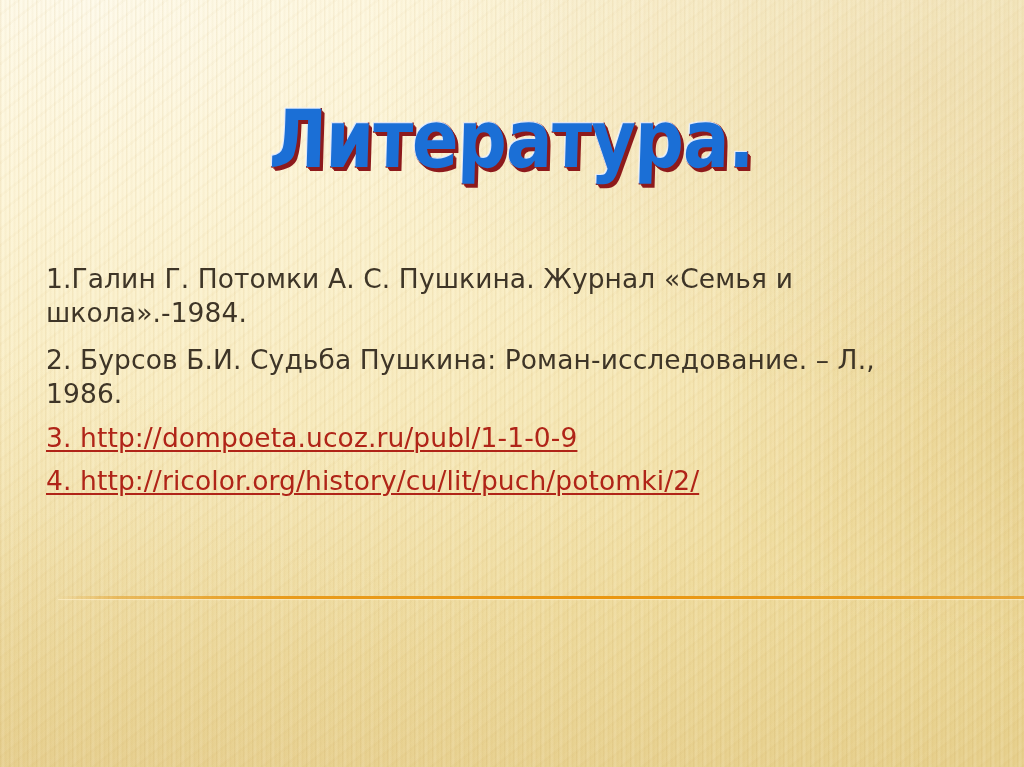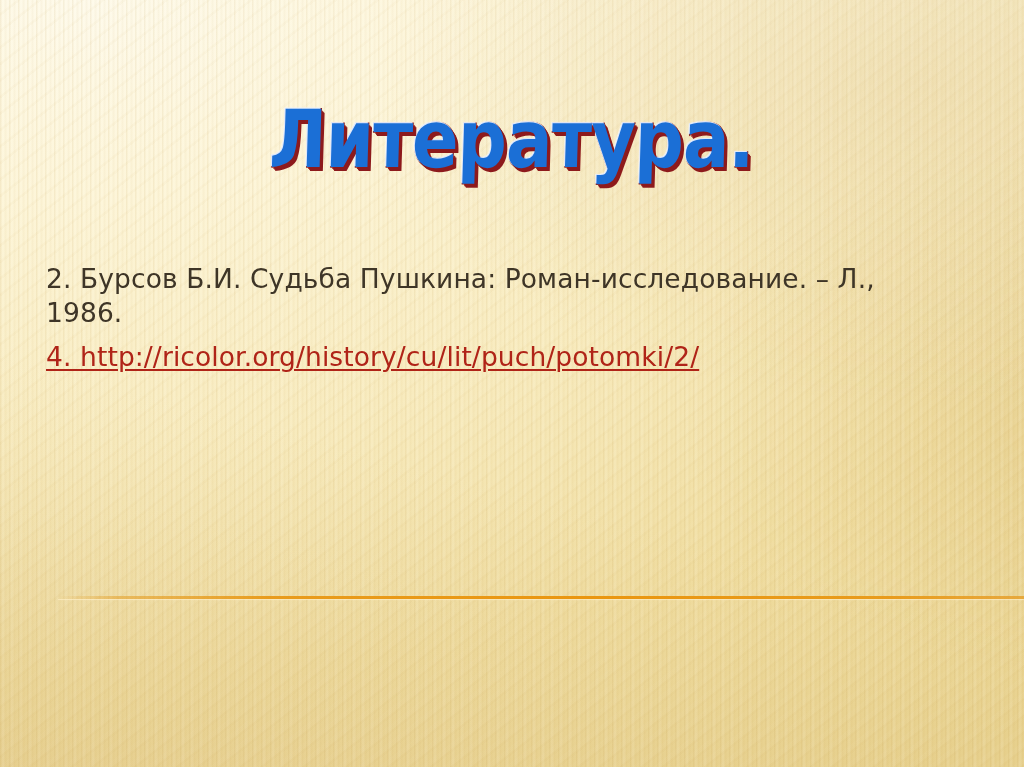--- a/index.html
+++ b/index.html
@@ -156,23 +156,25 @@
   <div class="bg-stripes"></div>
   <div class="bg-weave"></div>
   <div class="bg-vignette"></div>
 
   <div id="title-block">
     <span class="wordart">Литература.</span>
   </div>
 
   <div id="body-block">
 
+    <p class="para p1">1.Галин Г.  Потомки А. С. Пушкина. Журнал «Семья и школа».-1984.</p>
 
     <p class="para p2">2. Бурсов  Б.И. Судьба Пушкина: Роман-исследование. – Л., 1986.</p>
 
+    <a class="link">3. http://dompoeta.ucoz.ru/publ/1-1-0-9</a>
 
     <a class="link">4. http://ricolor.org/history/cu/lit/puch/potomki/2/</a>
 
   </div>
 
   <div id="divider"></div>
 
 </div>
 
 </body></html>

